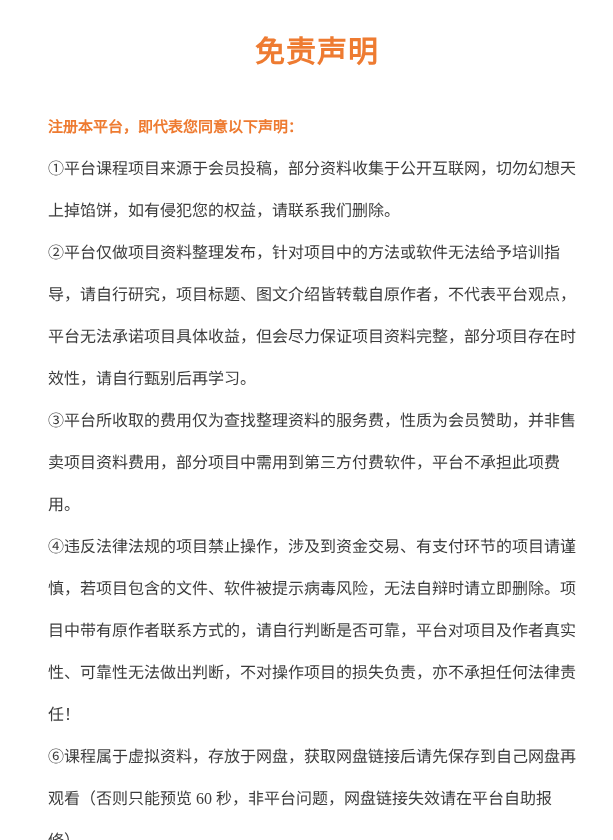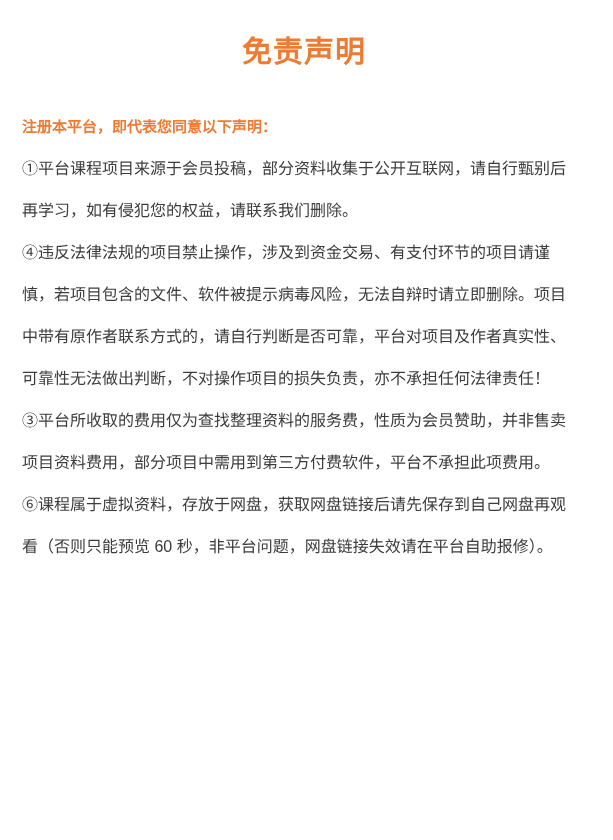--- a/index.html
+++ b/index.html
@@ -7,21 +7,22 @@
     padding: 0;
     background: #ffffff;
   }
   .page {
     position: relative;
     width: 608px;
     height: 840px;
     background: #ffffff;
     overflow: hidden;
     box-sizing: border-box;
-    font-family: Liberation Sans, sans-serif;
+    font-family: Liberation Serif, serif;
+    padding-left: 26px;
   }
   .doc-title {
     margin: 0;
     padding-top: 33px;
     text-align: center;
     font-size: 30px;
     line-height: 38px;
     font-weight: 700;
     color: #EE7B31;
     letter-spacing: 1px;
@@ -48,23 +49,24 @@
 </style>
 </head>
 <body>
 
 <div class="page">
   <h1 class="doc-title">免责声明</h1>
 
   <div class="doc-body">
     <p class="intro">注册本平台，即代表您同意以下声明：</p>
 
-    <p class="para">①平台课程项目来源于会员投稿，部分资料收集于公开互联网，请自行甄别后再学习，如有侵犯您的权益，请联系我们删除。</p>
+    <p class="para">①平台课程项目来源于会员投稿，部分资料收集于公开互联网，切勿幻想天上掉馅饼，如有侵犯您的权益，请联系我们删除。</p>
 
+    <p class="para">②平台仅做项目资料整理发布，针对项目中的方法或软件无法给予培训指导，请自行研究，项目标题、图文介绍皆转载自原作者，不代表平台观点，平台无法承诺项目具体收益，但会尽力保证项目资料完整，部分项目存在时效性，请自行甄别后再学习。</p>
+
+    <p class="para">③平台所收取的费用仅为查找整理资料的服务费，性质为会员赞助，并非售卖项目资料费用，部分项目中需用到第三方付费软件，平台不承担此项费用。</p>
 
     <p class="para">④违反法律法规的项目禁止操作，涉及到资金交易、有支付环节的项目请谨慎，若项目包含的文件、软件被提示病毒风险，无法自辩时请立即删除。项目中带有原作者联系方式的，请自行判断是否可靠，平台对项目及作者真实性、可靠性无法做出判断，不对操作项目的损失负责，亦不承担任何法律责任！</p>
-
-    <p class="para">③平台所收取的费用仅为查找整理资料的服务费，性质为会员赞助，并非售卖项目资料费用，部分项目中需用到第三方付费软件，平台不承担此项费用。</p>
 
 
     <p class="para">⑥课程属于虚拟资料，存放于网盘，获取网盘链接后请先保存到自己网盘再观看（否则只能预览 60 秒，非平台问题，网盘链接失效请在平台自助报修）。</p>
   </div>
 </div>
 
 </body></html>

